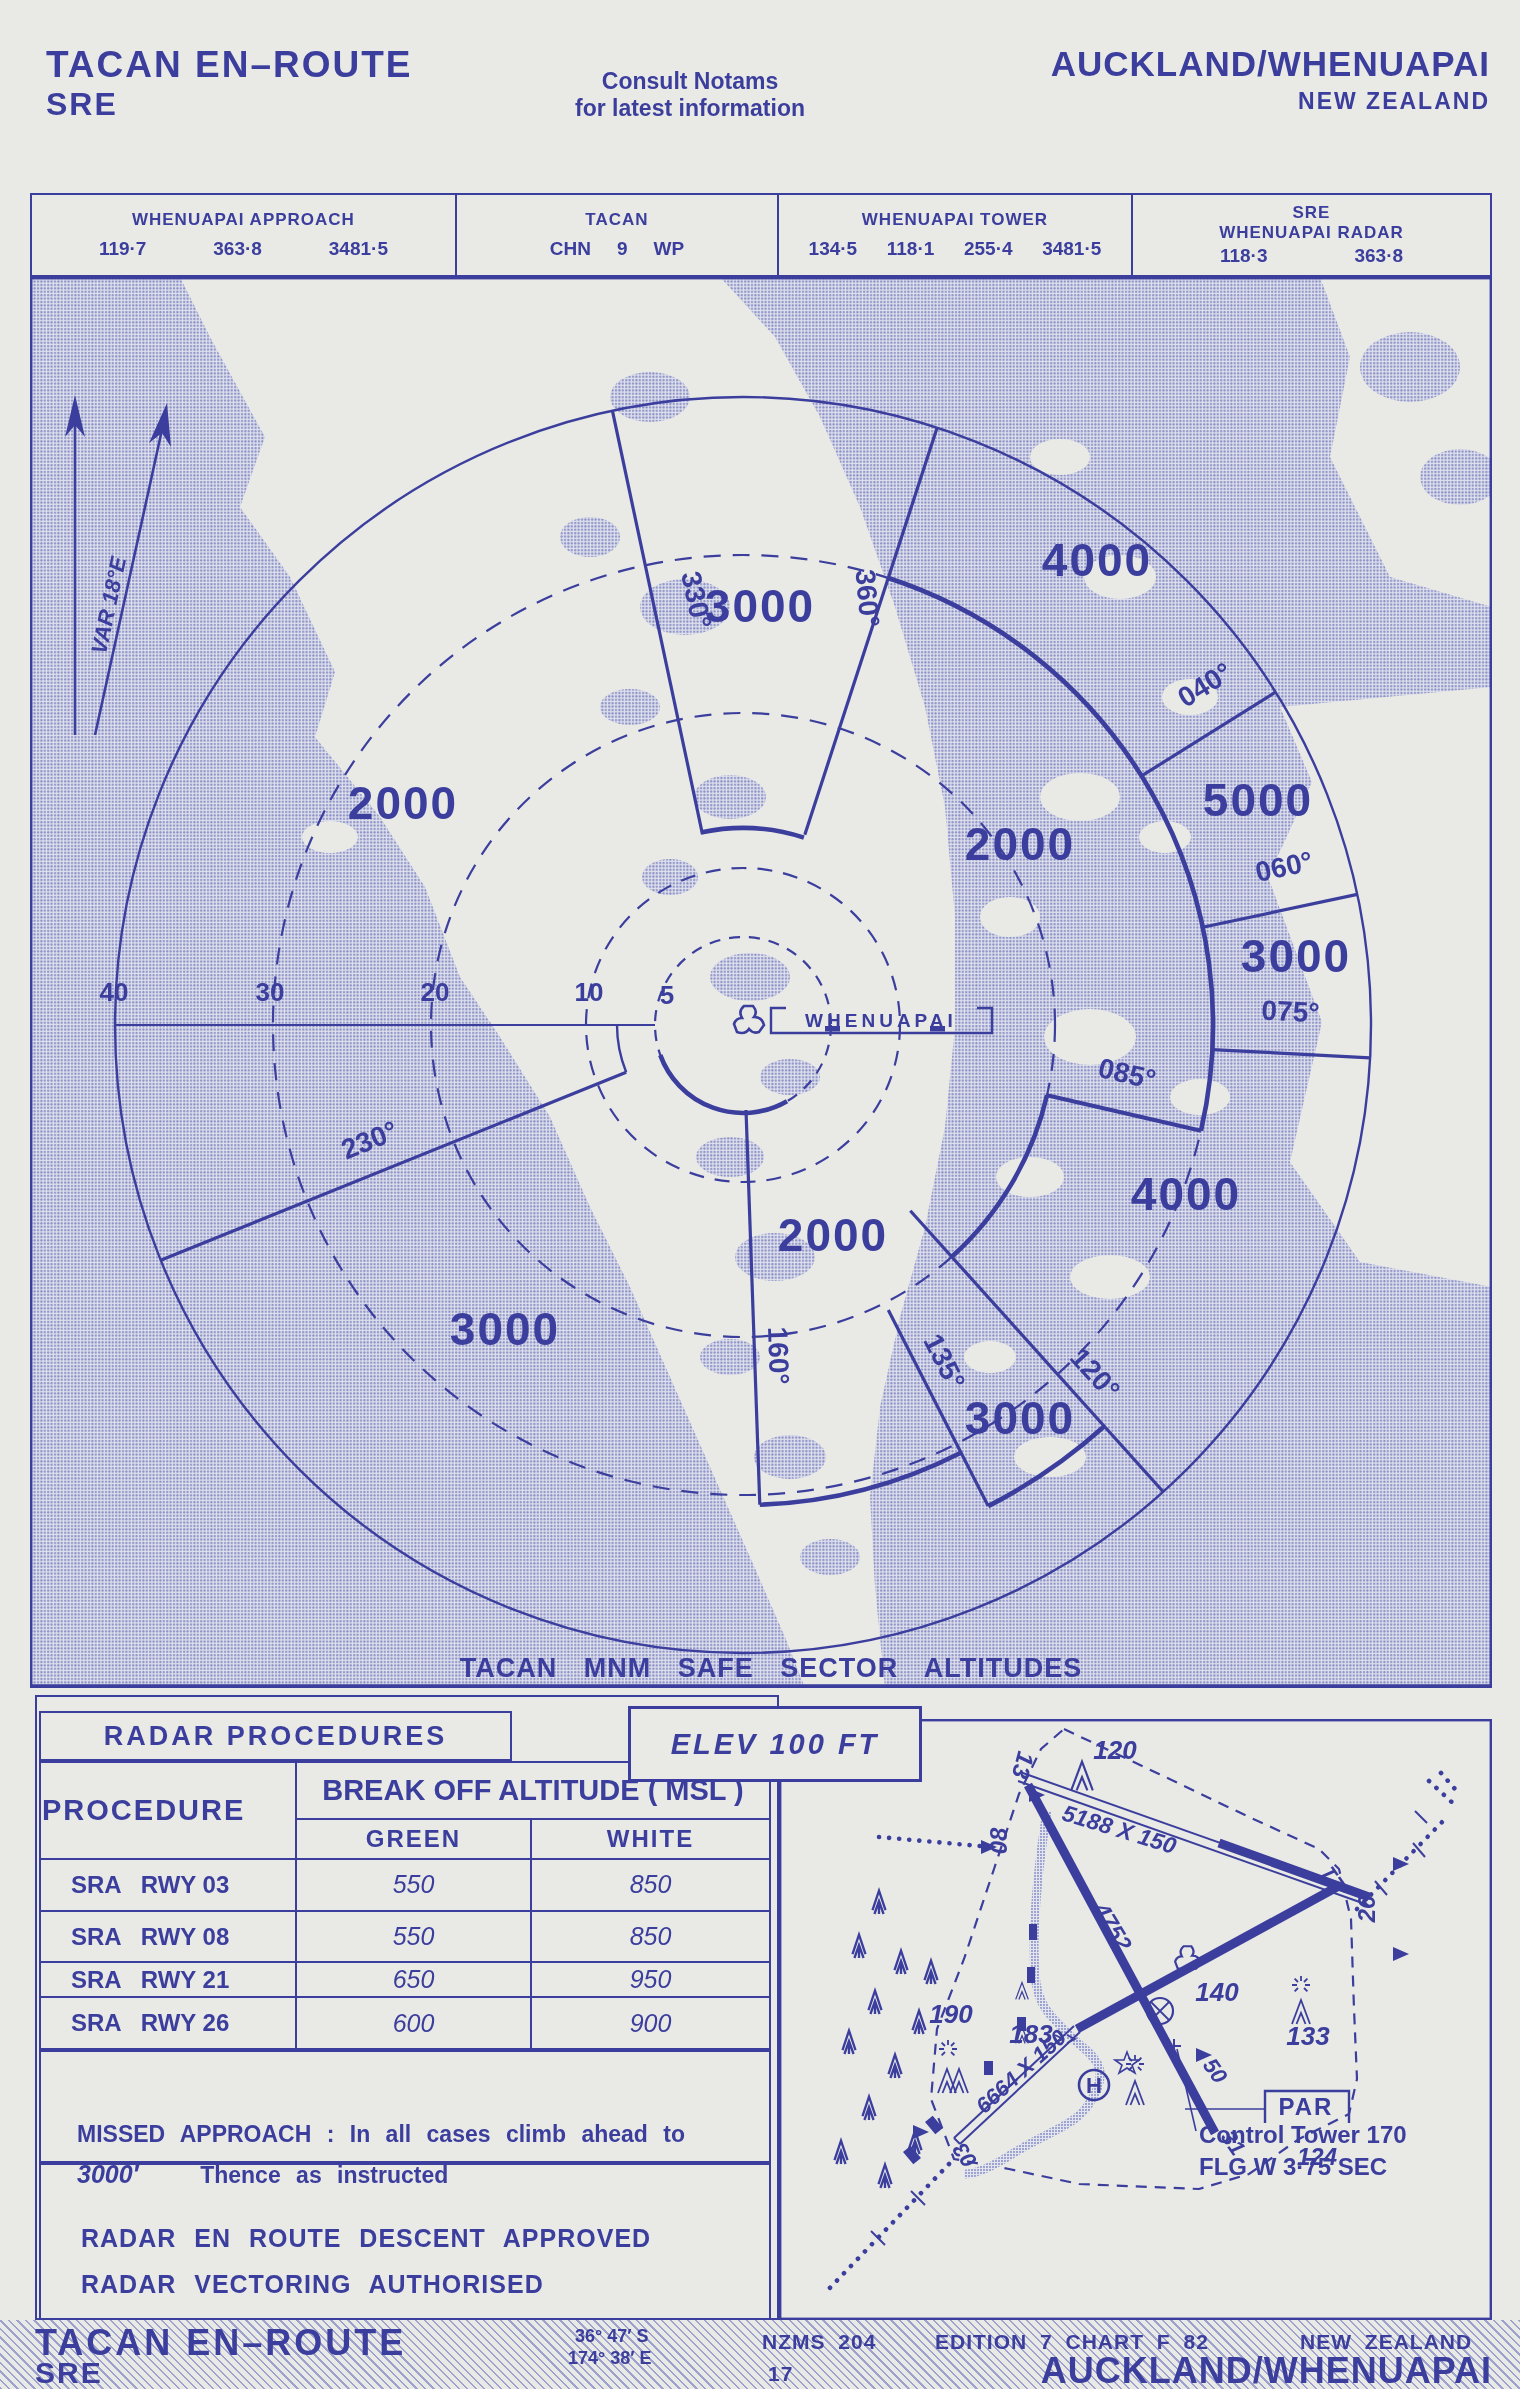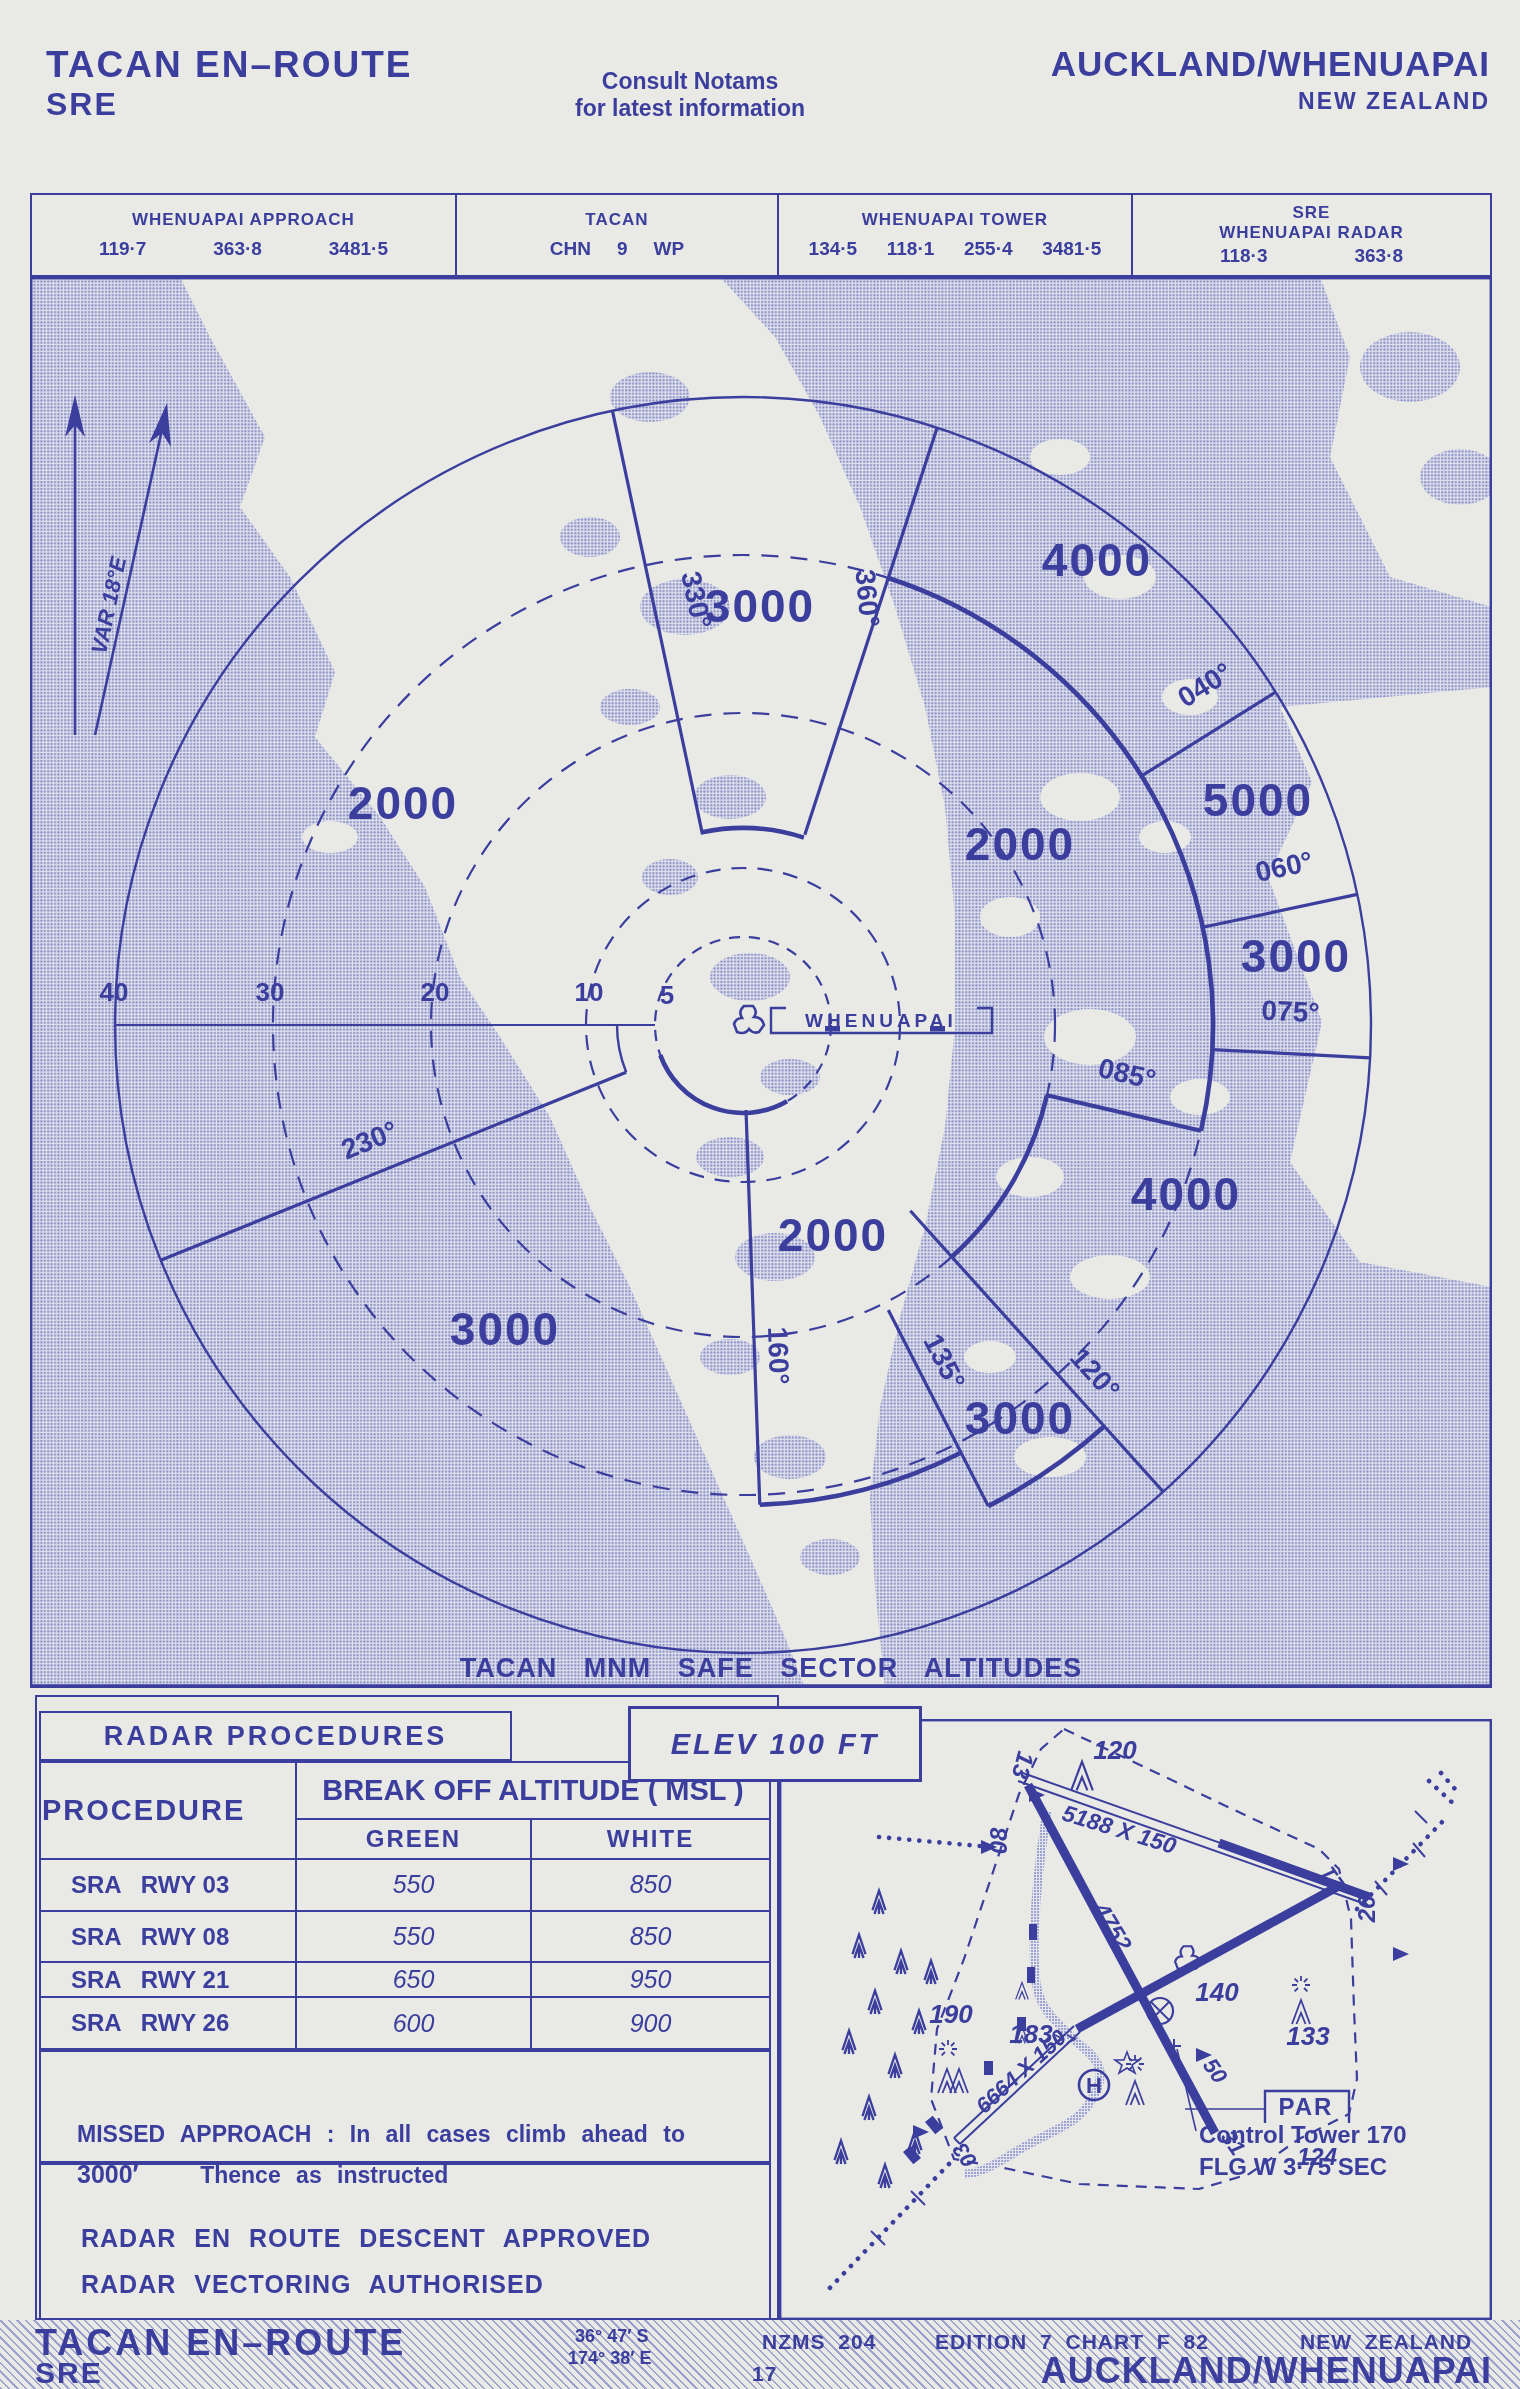--- a/index.html
+++ b/index.html
@@ -23,21 +23,21 @@
   .fvals{display:flex;justify-content:space-evenly;font-size:19px;font-weight:600;}
   
   .box{border:2.5px solid var(--ink);box-sizing:border-box;background:transparent;}
   .rp-title{font-size:27px;font-weight:700;letter-spacing:3px;text-align:center;}
   .elevbox{border:3px solid var(--ink);background:var(--paper);display:flex;align-items:center;justify-content:center;
            font-style:italic;font-weight:700;font-size:29px;letter-spacing:3px;}
   table.proc{border-collapse:collapse;width:100%;height:100%;table-layout:fixed;}
   table.proc td,table.proc th{border:2.5px solid var(--ink);font-weight:600;}
   table.proc .num{font-style:italic;font-size:25px;text-align:center;font-weight:400;}
   .ma{font-size:23px;font-weight:600;word-spacing:9px;line-height:40px;margin-top:48px;}
-  .ma .alt{font-weight:700;font-size:25px;}
+  .ma .alt{font-style:italic;font-weight:700;font-size:25px;}
   .notes{font-size:25px;font-weight:600;letter-spacing:1px;word-spacing:10px;line-height:46px;}
   
   .footer-hatch{background:
      repeating-linear-gradient(45deg, rgba(96,102,188,.55) 0 1.6px, rgba(0,0,0,0) 1.6px 6px), var(--paper);}
   .f-title1{font-size:36px;font-weight:700;letter-spacing:3px;}
   .f-title2{font-size:30px;font-weight:700;letter-spacing:2px;}
   .f-small{font-size:18px;font-weight:700;}
   .f-mid{font-size:21px;font-weight:700;letter-spacing:1px;word-spacing:6px;}
   .f-city{font-size:36px;font-weight:700;letter-spacing:1px;}
   svg text{fill:var(--ink);font-family:"Liberation Sans",sans-serif;}
@@ -431,15 +431,15 @@
 
   <div class="abs footer-hatch" style="left:0;top:2320px;width:1520px;height:69px;"></div>
   <div class="abs f-title1" style="left:35px;top:2322px;">TACAN  EN–ROUTE</div>
   <div class="abs f-title2" style="left:35px;top:2356px;">SRE</div>
   <div class="abs f-small" style="left:575px;top:2326px;">36° 47′ S</div>
   <div class="abs f-small" style="left:568px;top:2348px;">174° 38′ E</div>
   <div class="abs f-mid" style="left:762px;top:2330px;">NZMS 204</div>
   <div class="abs f-mid" style="left:935px;top:2330px;">EDITION 7 CHART  F 82</div>
   <div class="abs f-mid" style="left:1300px;top:2330px;">NEW ZEALAND</div>
   <div class="abs f-city" style="right:28px;top:2350px;">AUCKLAND/WHENUAPAI</div>
-  <div class="abs f-mid" style="left:752px;top:2362px;">17</div>
+  <div class="abs f-mid" style="left:768px;top:2362px;">17</div>
 
 </div>
 
 </body></html>

